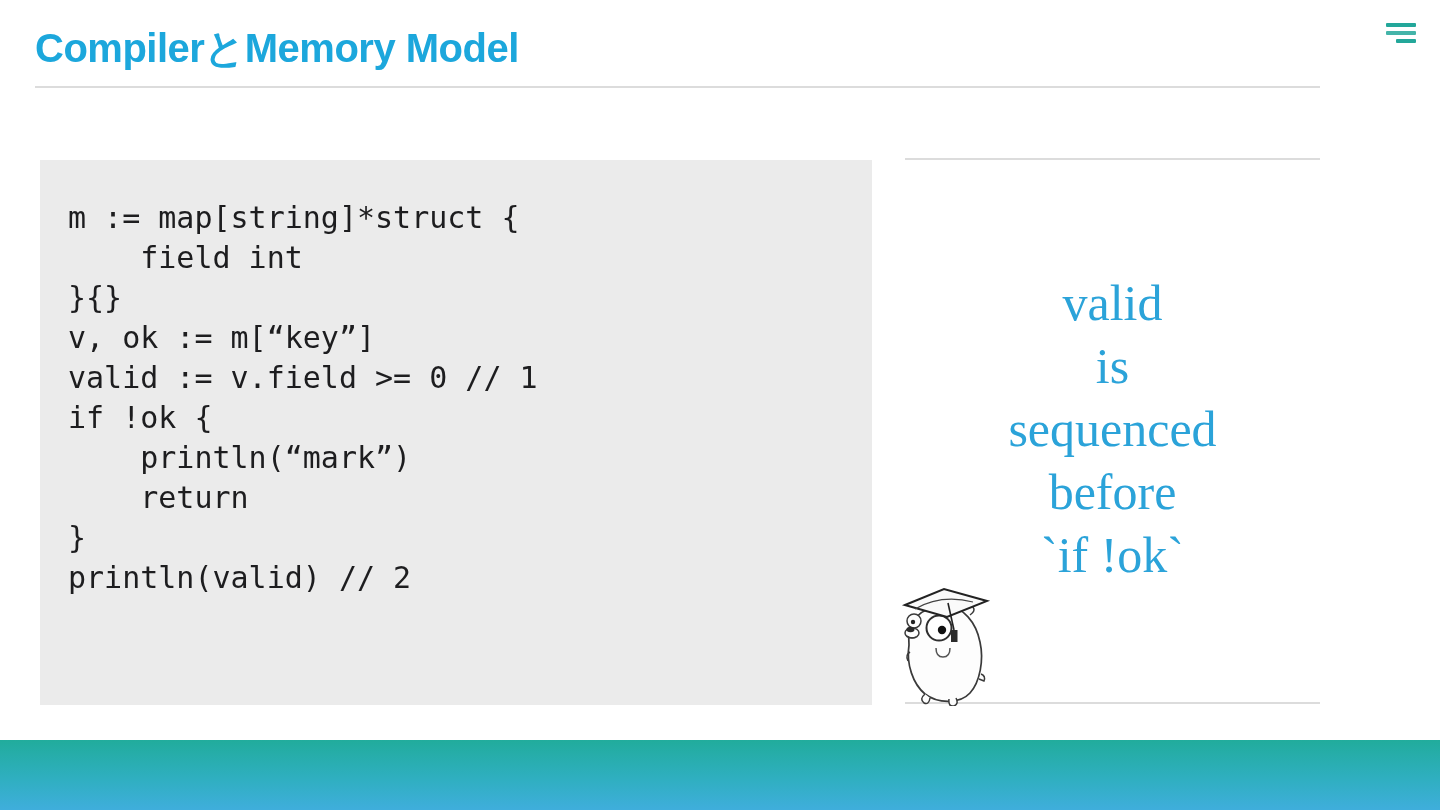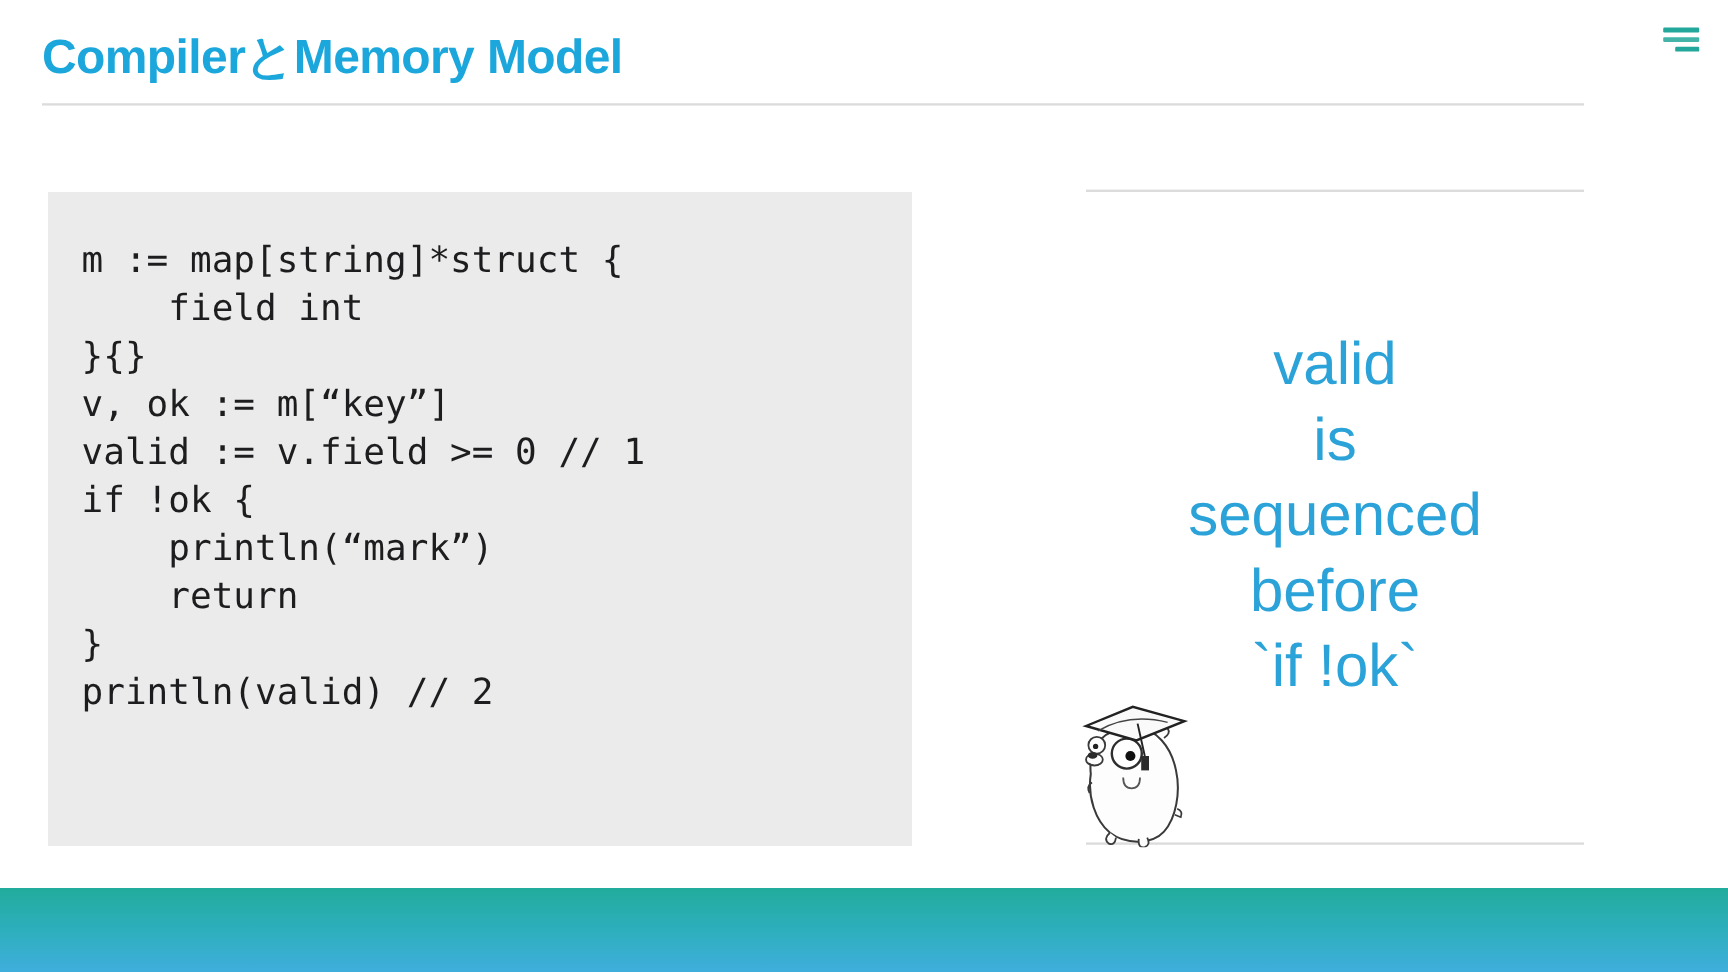--- a/index.html
+++ b/index.html
@@ -27,21 +27,21 @@
     background:transparent; border:none; padding:0;
   }
   .menu-button .bar { position:absolute; right:2px; height:4px; background:#23A79A; border-radius:1px; }
   .menu-button .b1 { top:2px;  width:30px; }
   .menu-button .b2 { top:10px; width:30px; opacity:.85; }
   .menu-button .b3 { top:18px; width:20px; }
 
   
   .code-panel {
     position:absolute; left:40px; top:160px;
-    width:720px; height:545px;
+    width:832px; height:545px;
     background:#EBEBEB;
   }
   .code-block {
     margin:0; padding:38px 0 0 28px;
     font-family:"DejaVu Sans Mono","Liberation Mono",monospace;
     font-size:30px; line-height:40px;
     color:#1D1D1F; white-space:pre;
   }
 
   
@@ -50,20 +50,21 @@
     width:415px; height:546px; box-sizing:border-box;
     border-top:2px solid #DCDCDC;
     border-bottom:2px solid #DCDCDC;
   }
   .note-text {
     margin:112px 0 0 0;
     text-align:center;
     font-size:50px; line-height:63px;
     color:#2BA3D9;
     white-space:pre-line;
+    font-family:Liberation Serif, serif;
   }
   .gopher {
     position:absolute; left:897px; top:582px;
     width:98px; height:124px;
   }
 
   
   .footer-bar {
     position:absolute; left:0; top:740px;
     width:1440px; height:70px;

